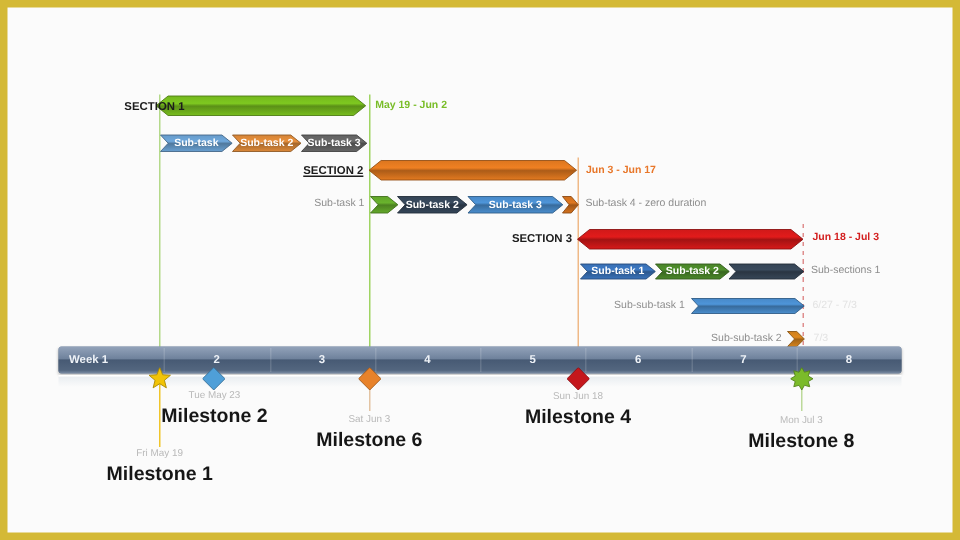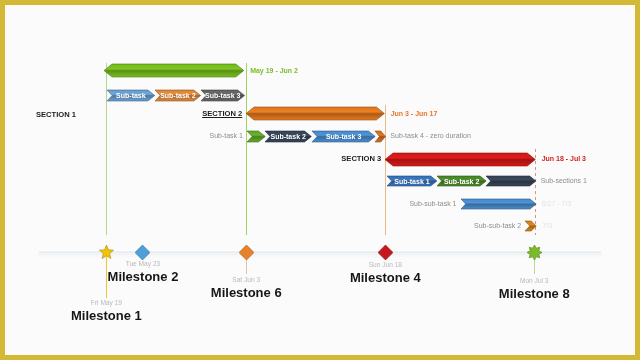--- a/index.html
+++ b/index.html
@@ -106,21 +106,21 @@
           <defs>
             <linearGradient id="grad0" x1="0" y1="0" x2="0" y2="1">
               <stop offset="0%" stop-color="#74b81d"></stop>
               <stop offset="38%" stop-color="#7ec820"></stop>
               <stop offset="52%" stop-color="#5b9017"></stop>
               <stop offset="100%" stop-color="#78be1e"></stop>
             </linearGradient>
           </defs>
           <polygon points="0,6.5 8.06,0 131.73749999999998,0 139.79749999999999,6.5 131.73749999999998,13 8.06,13" fill="url(#grad0)" stroke="#4e7c14" stroke-width="0.6"></polygon>
         </svg>
-        <div class="sectionlabel" style="right: 559px; top: 0px; margin-top: 44px;">SECTION 1</div>
+        <div class="sectionlabel" style="right: 512px; top: 0px;">SECTION 1</div>
         <div class="datelabel" style="left: 245.13px; color: rgb(121, 189, 40);">May 19 - Jun 2</div>
       </div>
       <div class="row" style="left: 0px; top: 82.42px; width: 630px;">
         <svg class="bar" width="49.769999999999996" height="18" style="left: 102.142px; top: 2.5px;">
           <defs>
             <linearGradient id="grad1" x1="0" y1="0" x2="0" y2="1">
               <stop offset="0%" stop-color="#669bca"></stop>
               <stop offset="38%" stop-color="#6fa8dc"></stop>
               <stop offset="52%" stop-color="#50799e"></stop>
               <stop offset="100%" stop-color="#69a0d1"></stop>
@@ -311,20 +311,40 @@
               <stop offset="100%" stop-color="#d5831d"></stop>
             </linearGradient>
           </defs>
           <polygon points="0,0 6.182000000000006,0 11.240000000000009,5 6.182000000000006,10 0,10 4.720800000000003,5" fill="url(#grad14)" stroke="#8b5613" stroke-width="0.6"></polygon>
         </svg>
         <div class="tasklabel" style="right: 113.87px; top: 0px;">Sub-sub-task 2</div>
         <div class="tasklabel-r" style="left: 537.37px; color: rgb(226, 226, 226);">7/3</div>
       </div>
     </div>
 
+  <div id="timeline">
+    <div id="timeline-inner"></div>
+    <div id="weeks">
+        <div class="weekcell first" style="left: 0px; width: 70.25px;">Week 1</div>
+        <div class="weekcell" style="left: 70.25px; width: 70.25px;">2</div>
+        <div class="weekdiv" style="left: 70.25px;"></div>
+        <div class="weekcell" style="left: 140.5px; width: 70.25px;">3</div>
+        <div class="weekdiv" style="left: 140.5px;"></div>
+        <div class="weekcell" style="left: 210.75px; width: 70.25px;">4</div>
+        <div class="weekdiv" style="left: 210.75px;"></div>
+        <div class="weekcell" style="left: 281px; width: 70.25px;">5</div>
+        <div class="weekdiv" style="left: 281px;"></div>
+        <div class="weekcell" style="left: 351.25px; width: 70.25px;">6</div>
+        <div class="weekdiv" style="left: 351.25px;"></div>
+        <div class="weekcell" style="left: 421.5px; width: 70.25px;">7</div>
+        <div class="weekdiv" style="left: 421.5px;"></div>
+        <div class="weekcell" style="left: 491.75px; width: 70.25px;">8</div>
+        <div class="weekdiv" style="left: 491.75px;"></div>
+      </div>
+  </div>
   <div id="tlshadow"></div>
 
   <div id="milestones">
       <div class="mstick" style="left: 101.44px; top: 246px; height: 47px; background: rgb(240, 197, 43);"></div>
       <svg width="15" height="15" viewBox="0 0 20 20" class="mshape" style="left: 93.94px; top: 240px;">
         <polygon fill="#f2c407" stroke="#a98905" stroke-width="0.8" points="10.00,0.00 12.59,6.44 19.51,6.91 14.18,11.36 15.88,18.09 10.00,14.40 4.12,18.09 5.82,11.36 0.49,6.91 7.41,6.44"></polygon>
       </svg>
       <div class="msdate" style="left: 56.44px; width: 90px; top: 294px;">Fri May 19</div>
       <div class="msname" style="left: 56.44px; width: 90px; top: 303px;">Milestone 1</div>
       <div class="mstick" style="left: 137.97px; top: 246px; height: 6px; background: rgb(185, 204, 221);"></div>

